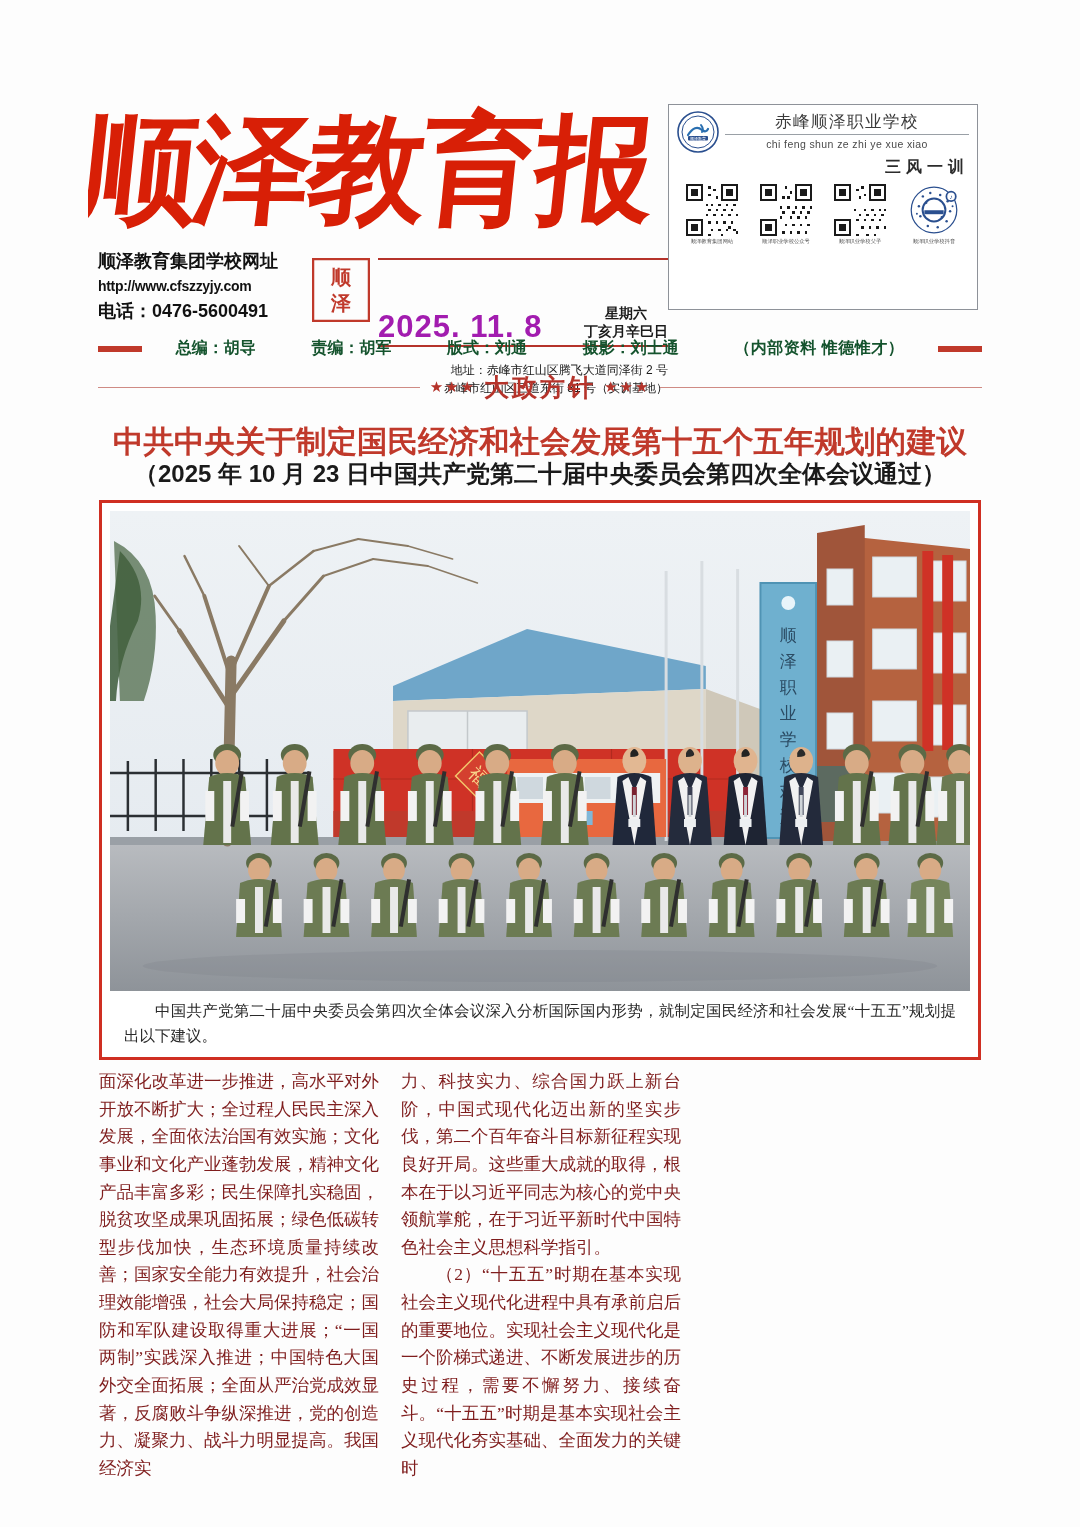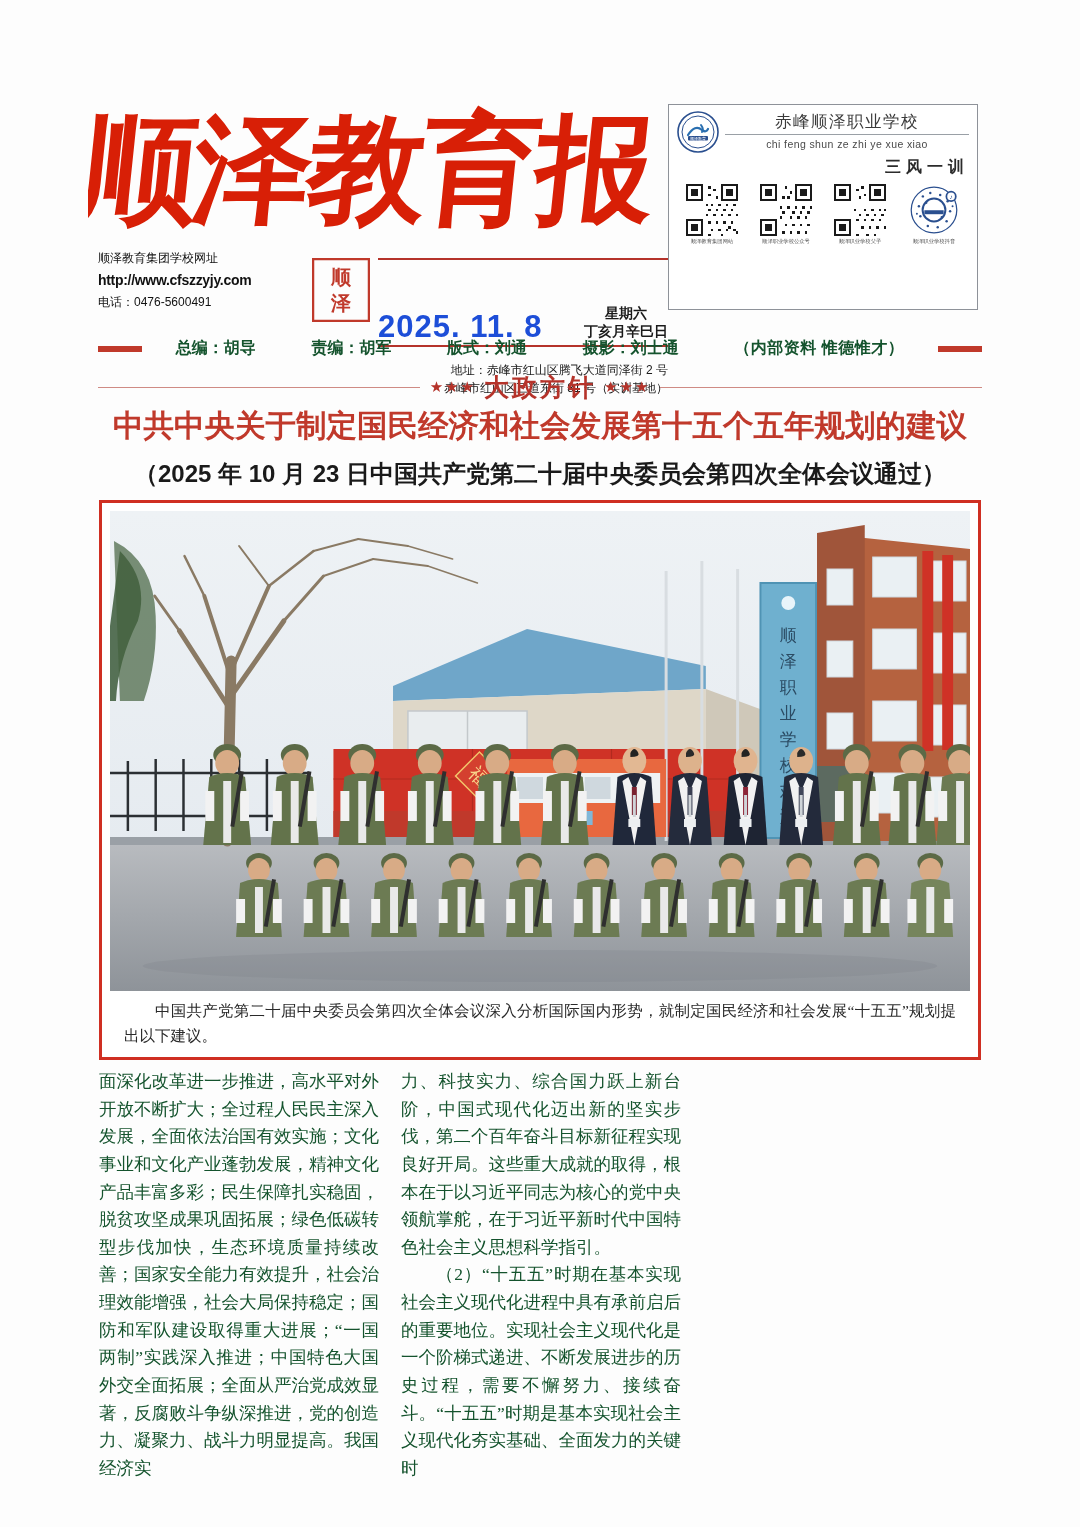--- a/index.html
+++ b/index.html
@@ -19,40 +19,40 @@
     position:absolute;left:88px;top:98px;
     width:580px;height:140px;
   }
   .nameplate svg{display:block;}
 
   .pub-meta{
     position:absolute;left:98px;top:252px;width:210px;
     font-family:"Liberation Sans","DejaVu Sans",sans-serif;
     color:#111;
   }
-  .pub-meta .line{font-size:12px;font-weight:normal;line-height:1.0;margin-bottom:9px;letter-spacing:0px;}
+  .pub-meta .line{font-size:18px;font-weight:bold;line-height:1.0;margin-bottom:9px;letter-spacing:0px;}
   .pub-meta .url{font-size:14px;font-weight:bold;letter-spacing:-0.3px;}
 
   .seal{
     position:absolute;left:312px;top:258px;
     width:58px;height:64px;
   }
   .seal svg{display:block;}
 
   .datebox{
     position:absolute;left:378px;top:258px;width:290px;
   }
   .datebox .rule{height:2px;background:#b5332a;width:290px;}
   .datebox .rowtop{
     display:flex;align-items:flex-end;justify-content:space-between;
     padding:2px 0 3px 0;
   }
   .date-num{
     font-family:"Liberation Sans","DejaVu Sans",sans-serif;
-    font-size:31px;font-weight:bold;color:#1d4ed8;letter-spacing:1px;
+    font-size:31px;font-weight:bold;color:#a21caf;letter-spacing:1px;
     line-height:1;
   }
   .date-week{
     text-align:center;font-size:14px;color:#1a1a1a;line-height:1.25;
     font-family:"Liberation Sans","DejaVu Sans",sans-serif;font-weight:bold;
     padding-bottom:2px;
     margin-top:43px;
   }
   .addr{
     font-size:12px;line-height:1.5;color:#1a1a1a;text-align:right;
@@ -125,21 +125,21 @@
     padding:0 10px;display:flex;align-items:center;gap:8px;white-space:nowrap;
   }
   .sectionrule .stars{color:#b5332a;font-size:15px;letter-spacing:2px;}
   .sectionrule .txt{
     font-family:"Liberation Serif","DejaVu Serif",serif;
     font-size:25px;font-weight:bold;color:#b5332a;letter-spacing:3px;
   }
 
   
   .headline{
-    position:absolute;left:98px;top:408px;width:884px;text-align:center;
+    position:absolute;left:98px;top:424px;width:884px;text-align:center;
     font-family:"Liberation Sans","DejaVu Sans",sans-serif;
     font-size:30.5px;font-weight:bold;color:#c0392b;letter-spacing:0px;
     line-height:1.15;white-space:nowrap;
   }
   .subhead{
     position:absolute;left:98px;top:458px;width:884px;text-align:center;
     font-family:"Liberation Sans","DejaVu Sans",sans-serif;
     font-size:24px;font-weight:bold;color:#1a1a1a;letter-spacing:0px;
     white-space:nowrap;
   }
@@ -168,21 +168,21 @@
   .col{width:280px;}
   .col .sechead{
     font-family:"Liberation Sans","DejaVu Sans",sans-serif;
     font-size:17.5px;font-weight:bold;color:#c0392b;
     line-height:1.55;text-indent:2em;margin-bottom:1px;
     letter-spacing:0px;
   }
   .col p{
     margin:0;
     font-family:"Liberation Serif","DejaVu Serif",serif;
-    font-size:17.5px;color:#14532d;line-height:1.58;
+    font-size:17.5px;color:#7f1d1d;line-height:1.58;
     text-align:justify;text-justify:inter-ideograph;
     text-indent:2em;
     letter-spacing:0px;
   }
   .col p.cont{text-indent:0;}
 </style>
 </head>
 <body>
 
 <div class="page">

